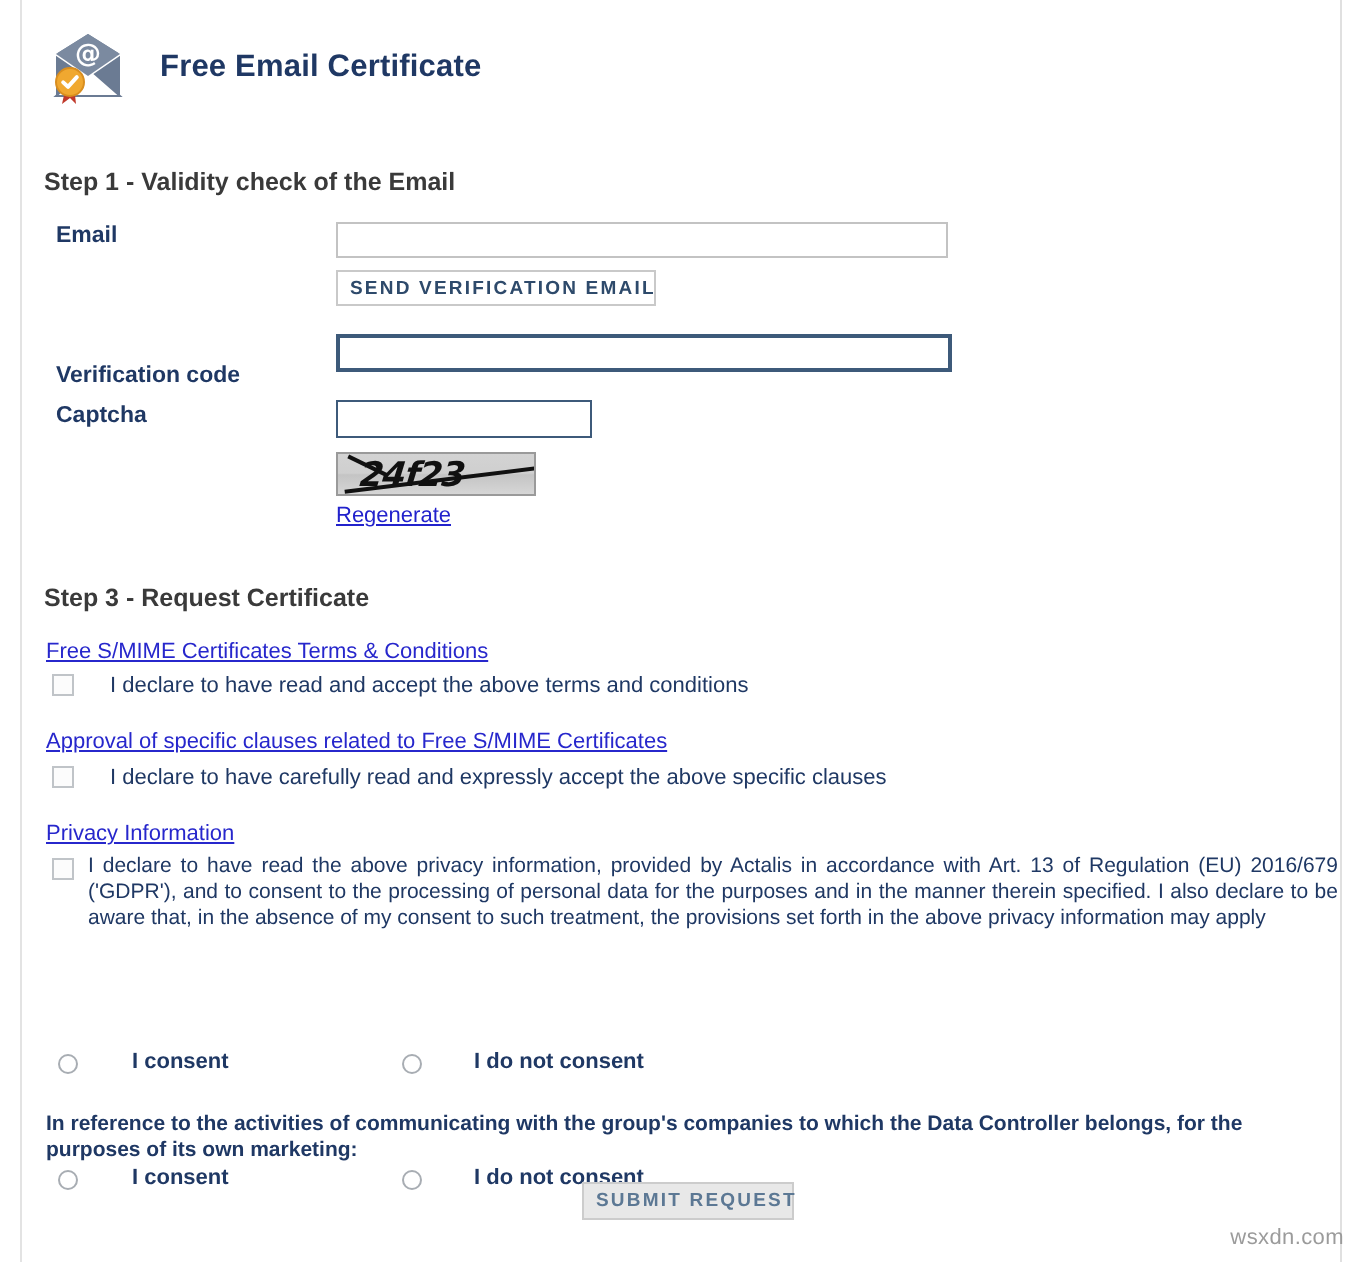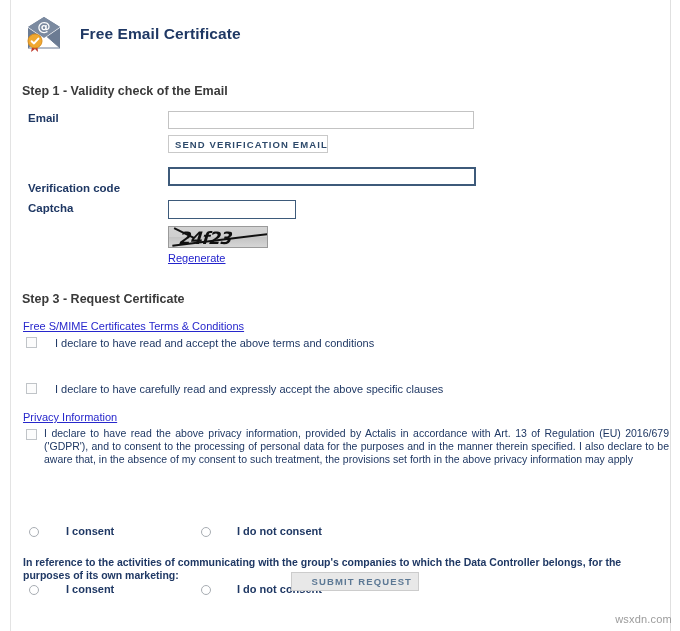--- a/index.html
+++ b/index.html
@@ -266,35 +266,36 @@
   </div>
 
   <a class="lnk" style="left:168px; top:252px;">Regenerate</a>
 
   <div class="step-heading" style="left:22px; top:292px;">Step 3 - Request Certificate</div>
 
   <a class="lnk lnk-doc" style="left:23px; top:320px;">Free S/MIME Certificates Terms &amp; Conditions</a>
   <div class="chk" style="left:26px; top:337px;"></div>
   <div class="decl" style="left:55px; top:337px;">I declare to have read and accept the above terms and conditions</div>
 
+  <a class="lnk lnk-doc" style="left:23px; top:365px;">Approval of specific clauses related to Free S/MIME Certificates</a>
   <div class="chk" style="left:26px; top:383px;"></div>
   <div class="decl" style="left:55px; top:383px;">I declare to have carefully read and expressly accept the above specific clauses</div>
 
   <a class="lnk lnk-doc" style="left:23px; top:411px;">Privacy Information</a>
   <div class="chk" style="left:26px; top:429px;"></div>
   <div class="para" style="left:44px; top:427px; width:625px;">I declare to have read the above privacy information, provided by Actalis in accordance with Art. 13 of Regulation (EU) 2016/679 ('GDPR'), and to consent to the processing of personal data for the purposes and in the manner therein specified. I also declare to be aware that, in the absence of my consent to such treatment, the provisions set forth in the above privacy information may apply</div>
 
   <div class="rad" style="left:29px; top:527px;"></div>
   <div class="radio-label" style="left:42px; top:525px;">I consent</div>
   <div class="rad" style="left:201px; top:527px;"></div>
   <div class="radio-label" style="left:213px; top:525px;">I do not consent</div>
 
   <div class="para-left" style="left:23px; top:556px; width:640px;font-weight:bold;">In reference to the activities of communicating with the group's companies to which the Data Controller belongs, for the purposes of its own marketing:</div>
   <div class="rad" style="left:29px; top:585px;"></div>
   <div class="radio-label" style="left:42px; top:583px;">I consent</div>
   <div class="rad" style="left:201px; top:585px;"></div>
   <div class="radio-label" style="left:213px; top:583px;">I do not consent</div>
 
-  <button class="btn btn-submit" style="left:291px; top:572px; width:128px; height:19px;">SUBMIT REQUEST</button>
+  <button class="btn btn-submit" style="left:291px; top:591px; width:106px; height:19px;">SUBMIT REQUEST</button>
 
   <div class="watermark">wsxdn.com</div>
 
 </div>
 
 </body></html>

